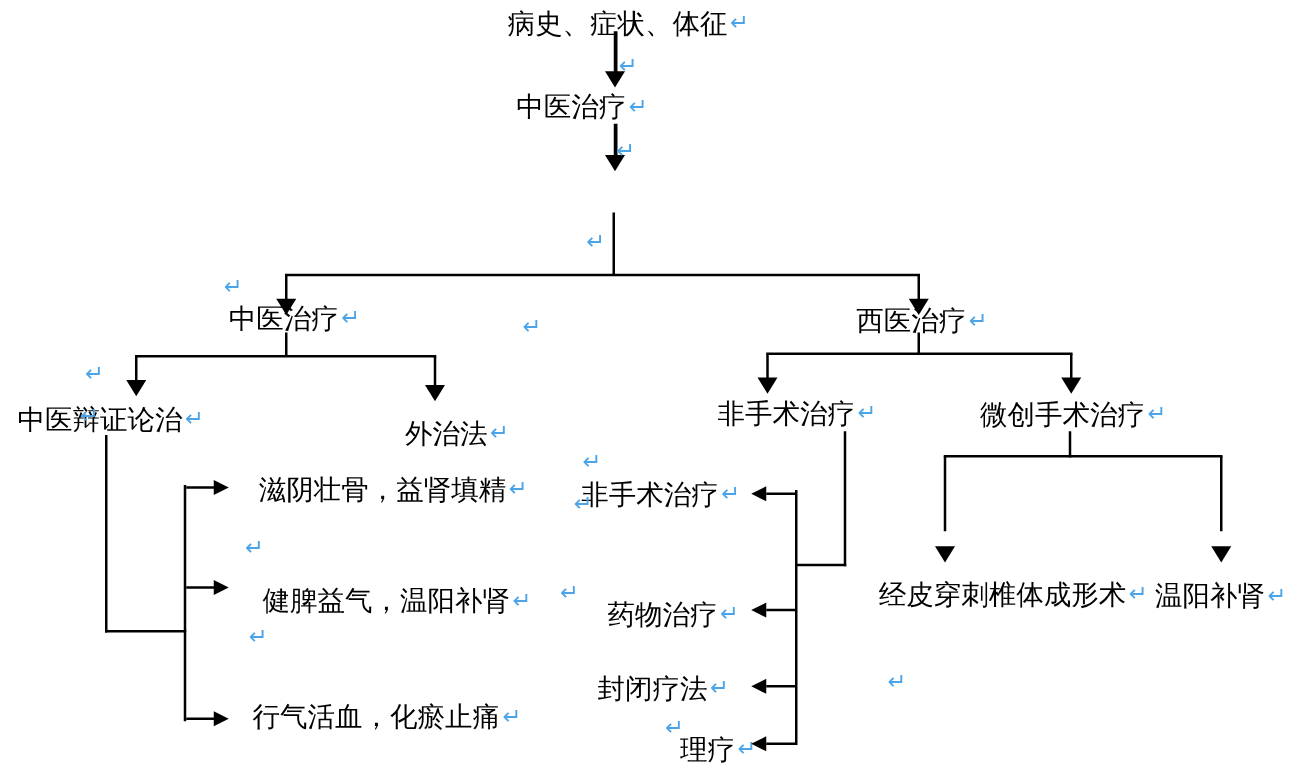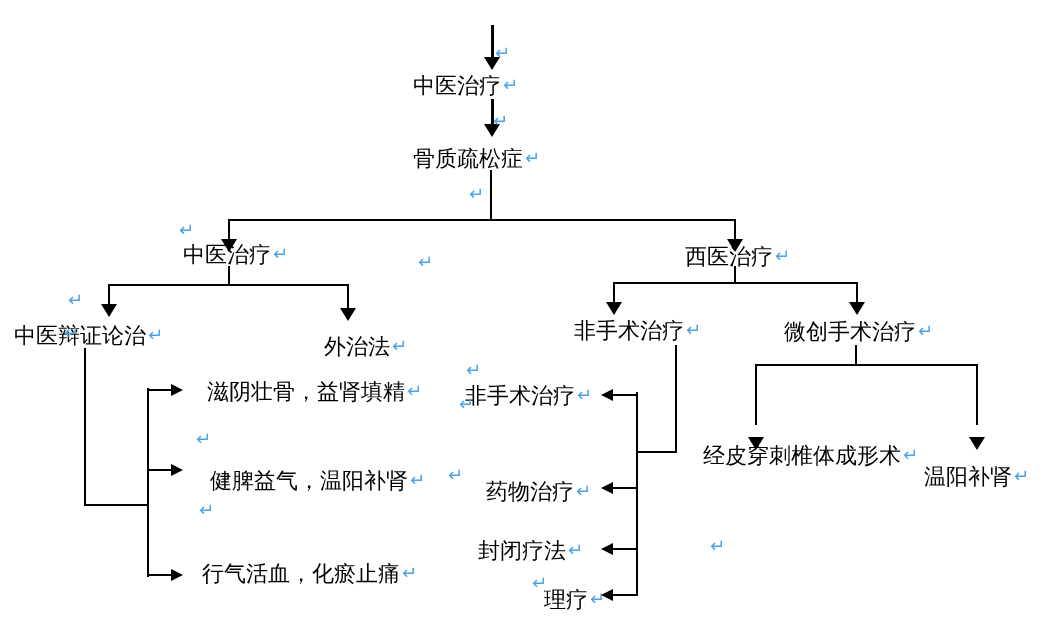--- a/index.html
+++ b/index.html
@@ -50,24 +50,24 @@
     border-top: 6px solid transparent;
     border-bottom: 6px solid transparent;
     border-right: 12px solid #000000;
   }
 </style>
 </head>
 <body>
 
 <div class="canvas">
 
+  <div class="node" style="left:406px;top:6px"><span>病史、症状、体征</span><span class="rm-i">↵</span></div>
 
   <div class="node" style="left:413px;top:73px"><span>中医治疗</span><span class="rm-i">↵</span></div>
 
-  <div class="node" style="left:413px;top:146px"><span>骨质疏松症</span><span class="rm-i">↵</span></div>
 
   <div class="node" style="left:685px;top:244px"><span>西医治疗</span><span class="rm-i">↵</span></div>
 
   <div class="node" style="left:183px;top:242px"><span>中医治疗</span><span class="rm-i">↵</span></div>
 
   <div class="node" style="left:14px;top:323px"><span>中医辩证论治</span><span class="rm-i">↵</span></div>
 
   <div class="node" style="left:324px;top:334px"><span>外治法</span><span class="rm-i">↵</span></div>
 
   <div class="node" style="left:574px;top:318px"><span>非手术治疗</span><span class="rm-i">↵</span></div>
@@ -81,21 +81,21 @@
   <div class="node" style="left:210px;top:468px"><span>健脾益气，温阳补肾</span><span class="rm-i">↵</span></div>
 
   <div class="node" style="left:465px;top:383px"><span>非手术治疗</span><span class="rm-i">↵</span></div>
 
   <div class="node" style="left:486px;top:479px"><span>药物治疗</span><span class="rm-i">↵</span></div>
 
   <div class="node" style="left:478px;top:538px"><span>封闭疗法</span><span class="rm-i">↵</span></div>
 
   <div class="node" style="left:544px;top:587px"><span>理疗</span><span class="rm-i">↵</span></div>
 
-  <div class="node" style="left:703px;top:443px"><span>经皮穿刺椎体成形术</span><span class="rm-i">↵</span></div>
+  <div class="node" style="left:703px;top:463px"><span>经皮穿刺椎体成形术</span><span class="rm-i">↵</span></div>
 
   <div class="node" style="left:924px;top:464px"><span>温阳补肾</span><span class="rm-i">↵</span></div>
 
   <div class="ln" style="left:491px;top:25px;width:3px;height:33px"></div>
   <div class="ah-d" style="left:484px;top:57px"></div>
 
   <div class="ln" style="left:491px;top:99px;width:3px;height:26px"></div>
   <div class="ah-d" style="left:484px;top:124px"></div>
 
   <div class="ln" style="left:490px;top:170px;width:2px;height:50px"></div>

